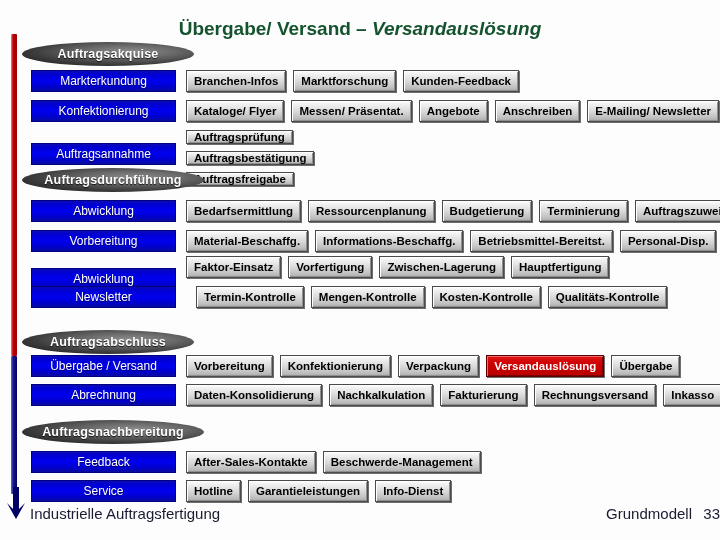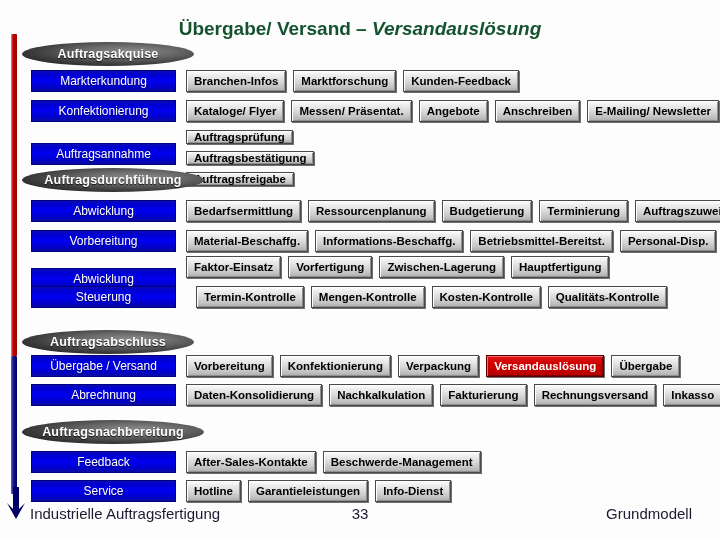--- a/index.html
+++ b/index.html
@@ -134,21 +134,21 @@
   #footer {
     position: absolute;
     left: 0;
     top: 505px;
     width: 720px;
     height: 26px;
     color: #1a1a33;
     font-size: 15px;
   }
   #footer .f-left   { position: absolute; left: 30px;  top: 0; }
-  #footer .f-center { position: absolute; left: 0; top: 0; width: 720px; text-align: center; }
+  #footer .f-center { position: absolute; left: 0; top: 0; width: 720px; text-align: right; }
   #footer .f-right  { position: absolute; right: 28px; top: 0; }
 </style>
 </head>
 <body>
 
 <div id="slide">
 
   <div class="arrow-shaft red"></div>
   <div class="arrow-shaft blue"></div>
   <svg class="arrow-head" viewBox="0 0 24 33">
@@ -197,21 +197,21 @@
         <div class="graybtn">Betriebsmittel-Bereitst.</div>
         <div class="graybtn">Personal-Disp.</div>
       </div>
       <div class="bluebtn" style="top: 268px;">Abwicklung</div>
       <div class="row" style="top: 256px;">
         <div class="graybtn">Faktor-Einsatz</div>
         <div class="graybtn">Vorfertigung</div>
         <div class="graybtn">Zwischen-Lagerung</div>
         <div class="graybtn">Hauptfertigung</div>
       </div>
-      <div class="bluebtn" style="top: 286px;">Steuerung</div>
+      <div class="bluebtn" style="top: 286px;">Newsletter</div>
       <div class="row" style="top: 286px; padding-left: 10px;">
         <div class="graybtn">Termin-Kontrolle</div>
         <div class="graybtn">Mengen-Kontrolle</div>
         <div class="graybtn">Kosten-Kontrolle</div>
         <div class="graybtn">Qualitäts-Kontrolle</div>
       </div>
       <div class="phase" style="left: 22px; top: 330px; width: 172px;">Auftragsabschluss</div>
       <div class="bluebtn" style="top: 355px;">Übergabe / Versand</div>
       <div class="row" style="top: 355px;">
         <div class="graybtn">Vorbereitung</div>

